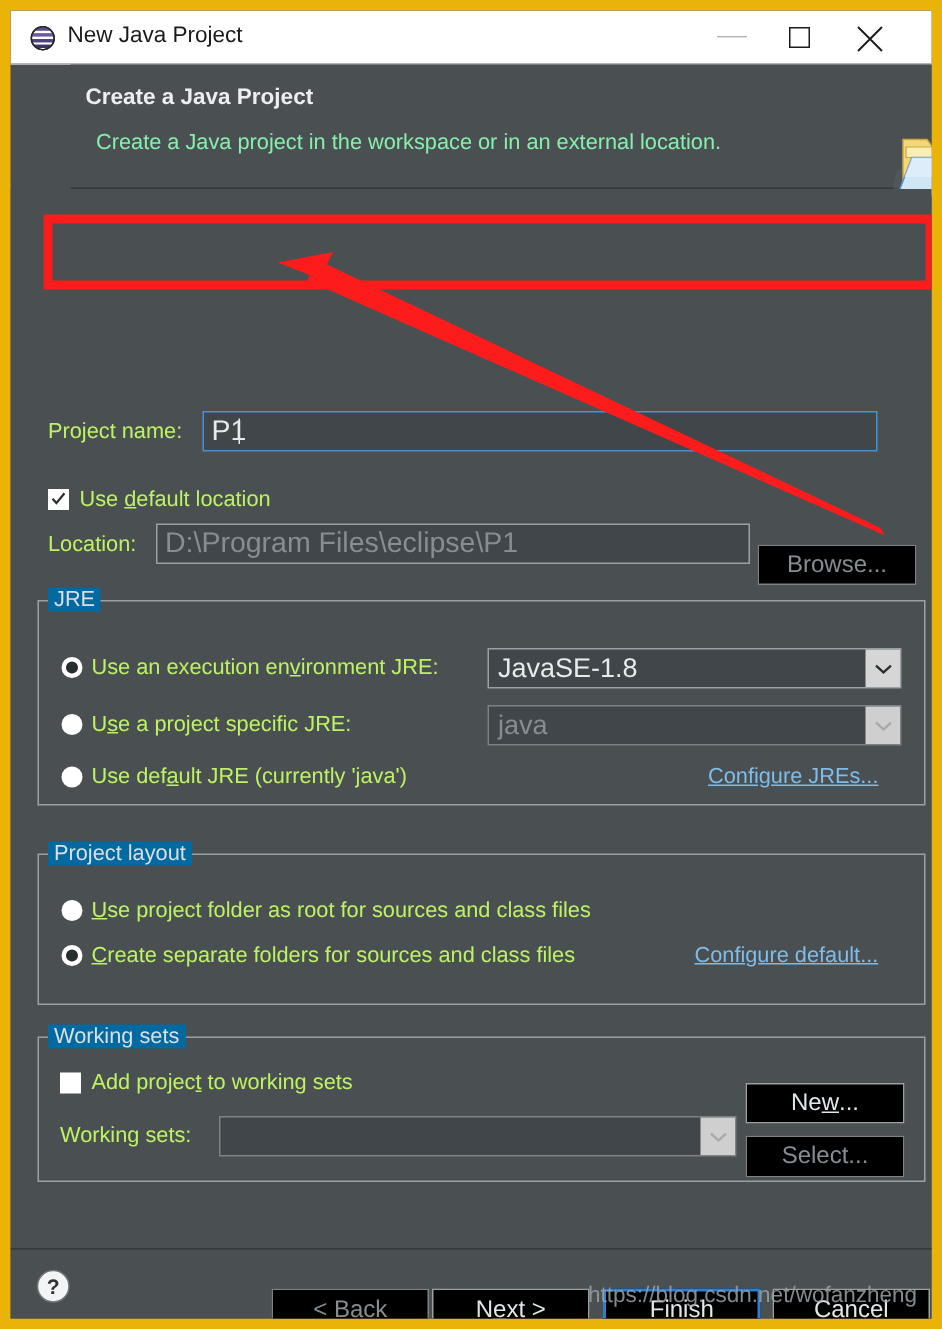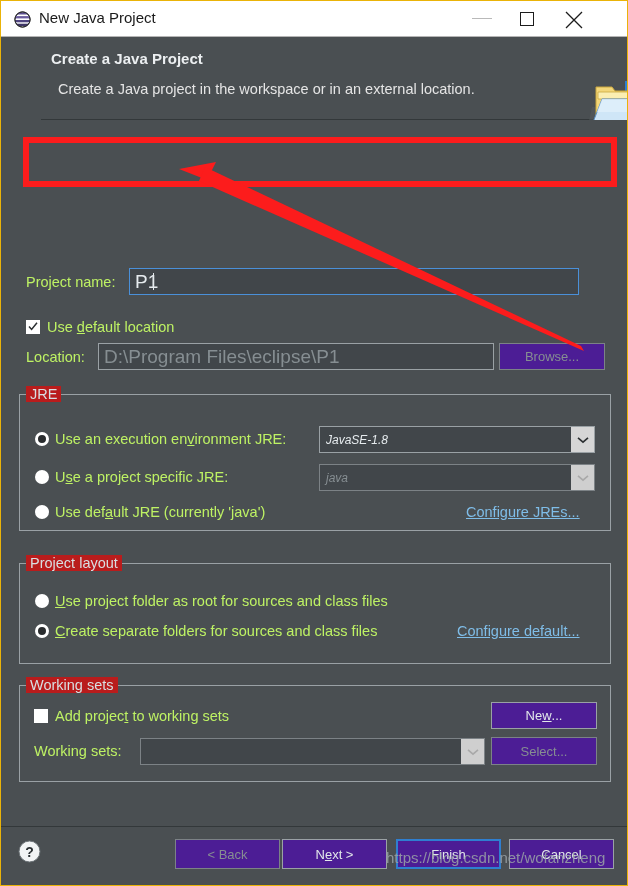--- a/index.html
+++ b/index.html
@@ -10,21 +10,21 @@
   body {
     font-family: "Liberation Sans", sans-serif;
   }
   #app {
     position: relative;
     width: 628px;
     height: 886px;
     overflow: hidden;
     background: #4a4f52;
     box-sizing: border-box;
-    border: 1px solid #eab308;
+    border: 7px solid #eab308;
   }
 
   
   .titlebar {
     position: absolute;
     left: 0; top: 0;
     width: 628px; height: 36px;
     background: #ffffff;
     border-bottom: 1px solid #b5b5b5;
     box-sizing: border-box;
@@ -77,21 +77,21 @@
     position: absolute;
     left: 10px; top: 13px;
     font-size: 15px;
     font-weight: bold;
     color: #eceff1;
   }
   .banner-sub {
     position: absolute;
     left: 17px; top: 44px;
     font-size: 14.5px;
-    color: #e5e5e5;
+    color: #86efac;
   }
   .banner-icon {
     position: absolute;
     left: 545px; top: 42px;
     width: 66px; height: 56px;
   }
 
   
   .body-area {
     position: absolute;
@@ -132,54 +132,54 @@
   .caret {
     position: absolute;
     top: 4px;
     width: 1px; height: 17px;
     background: #e6ebee;
   }
 
   
   .btn {
     position: absolute;
-    background: #4c1d95;
+    background: #000000;
     border: 1px solid #9aa1a5;
     box-sizing: border-box;
-    font-size: 13px;
+    font-size: 16px;
     color: #e2e7ea;
     display: flex;
     align-items: center;
     justify-content: center;
     cursor: default;
     white-space: nowrap;
+    margin-top: 14px;
   }
   .btn.disabled {
     color: #868e92;
     border-color: #7c8286;
   }
   .btn.default {
     border: 2px solid #2f7fd0;
   }
 
   
   .combo {
     position: absolute;
     background: #41464a;
     border: 1px solid #9aa1a5;
     box-sizing: border-box;
   }
   .combo .ctext {
     position: absolute;
     left: 6px; top: 50%;
     transform: translateY(-50%);
-    font-size: 12px;
+    font-size: 18px;
     color: #e6ebee;
     white-space: nowrap;
-    font-style: italic;
   }
   .combo .ctext.dim { color: #868e92; }
   .combo .arrow {
     position: absolute;
     right: 0; top: 0; bottom: 0;
     width: 23px;
     background: #d6d6d6;
     display: flex; align-items: center; justify-content: center;
   }
   .combo .arrow.dim { background: #cfcfcf; }
@@ -187,21 +187,21 @@
   
   .group {
     position: absolute;
     border: 1px solid #9aa1a5;
     box-sizing: border-box;
   }
   .group-title {
     position: absolute;
     font-size: 14.5px;
     color: #d9dfe2;
-    background: #b91c1c;
+    background: #0369a1;
     padding: 0 4px;
     white-space: nowrap;
   }
 
   
   .radio {
     position: absolute;
     width: 14px; height: 14px;
     border-radius: 50%;
     background: #ffffff;

